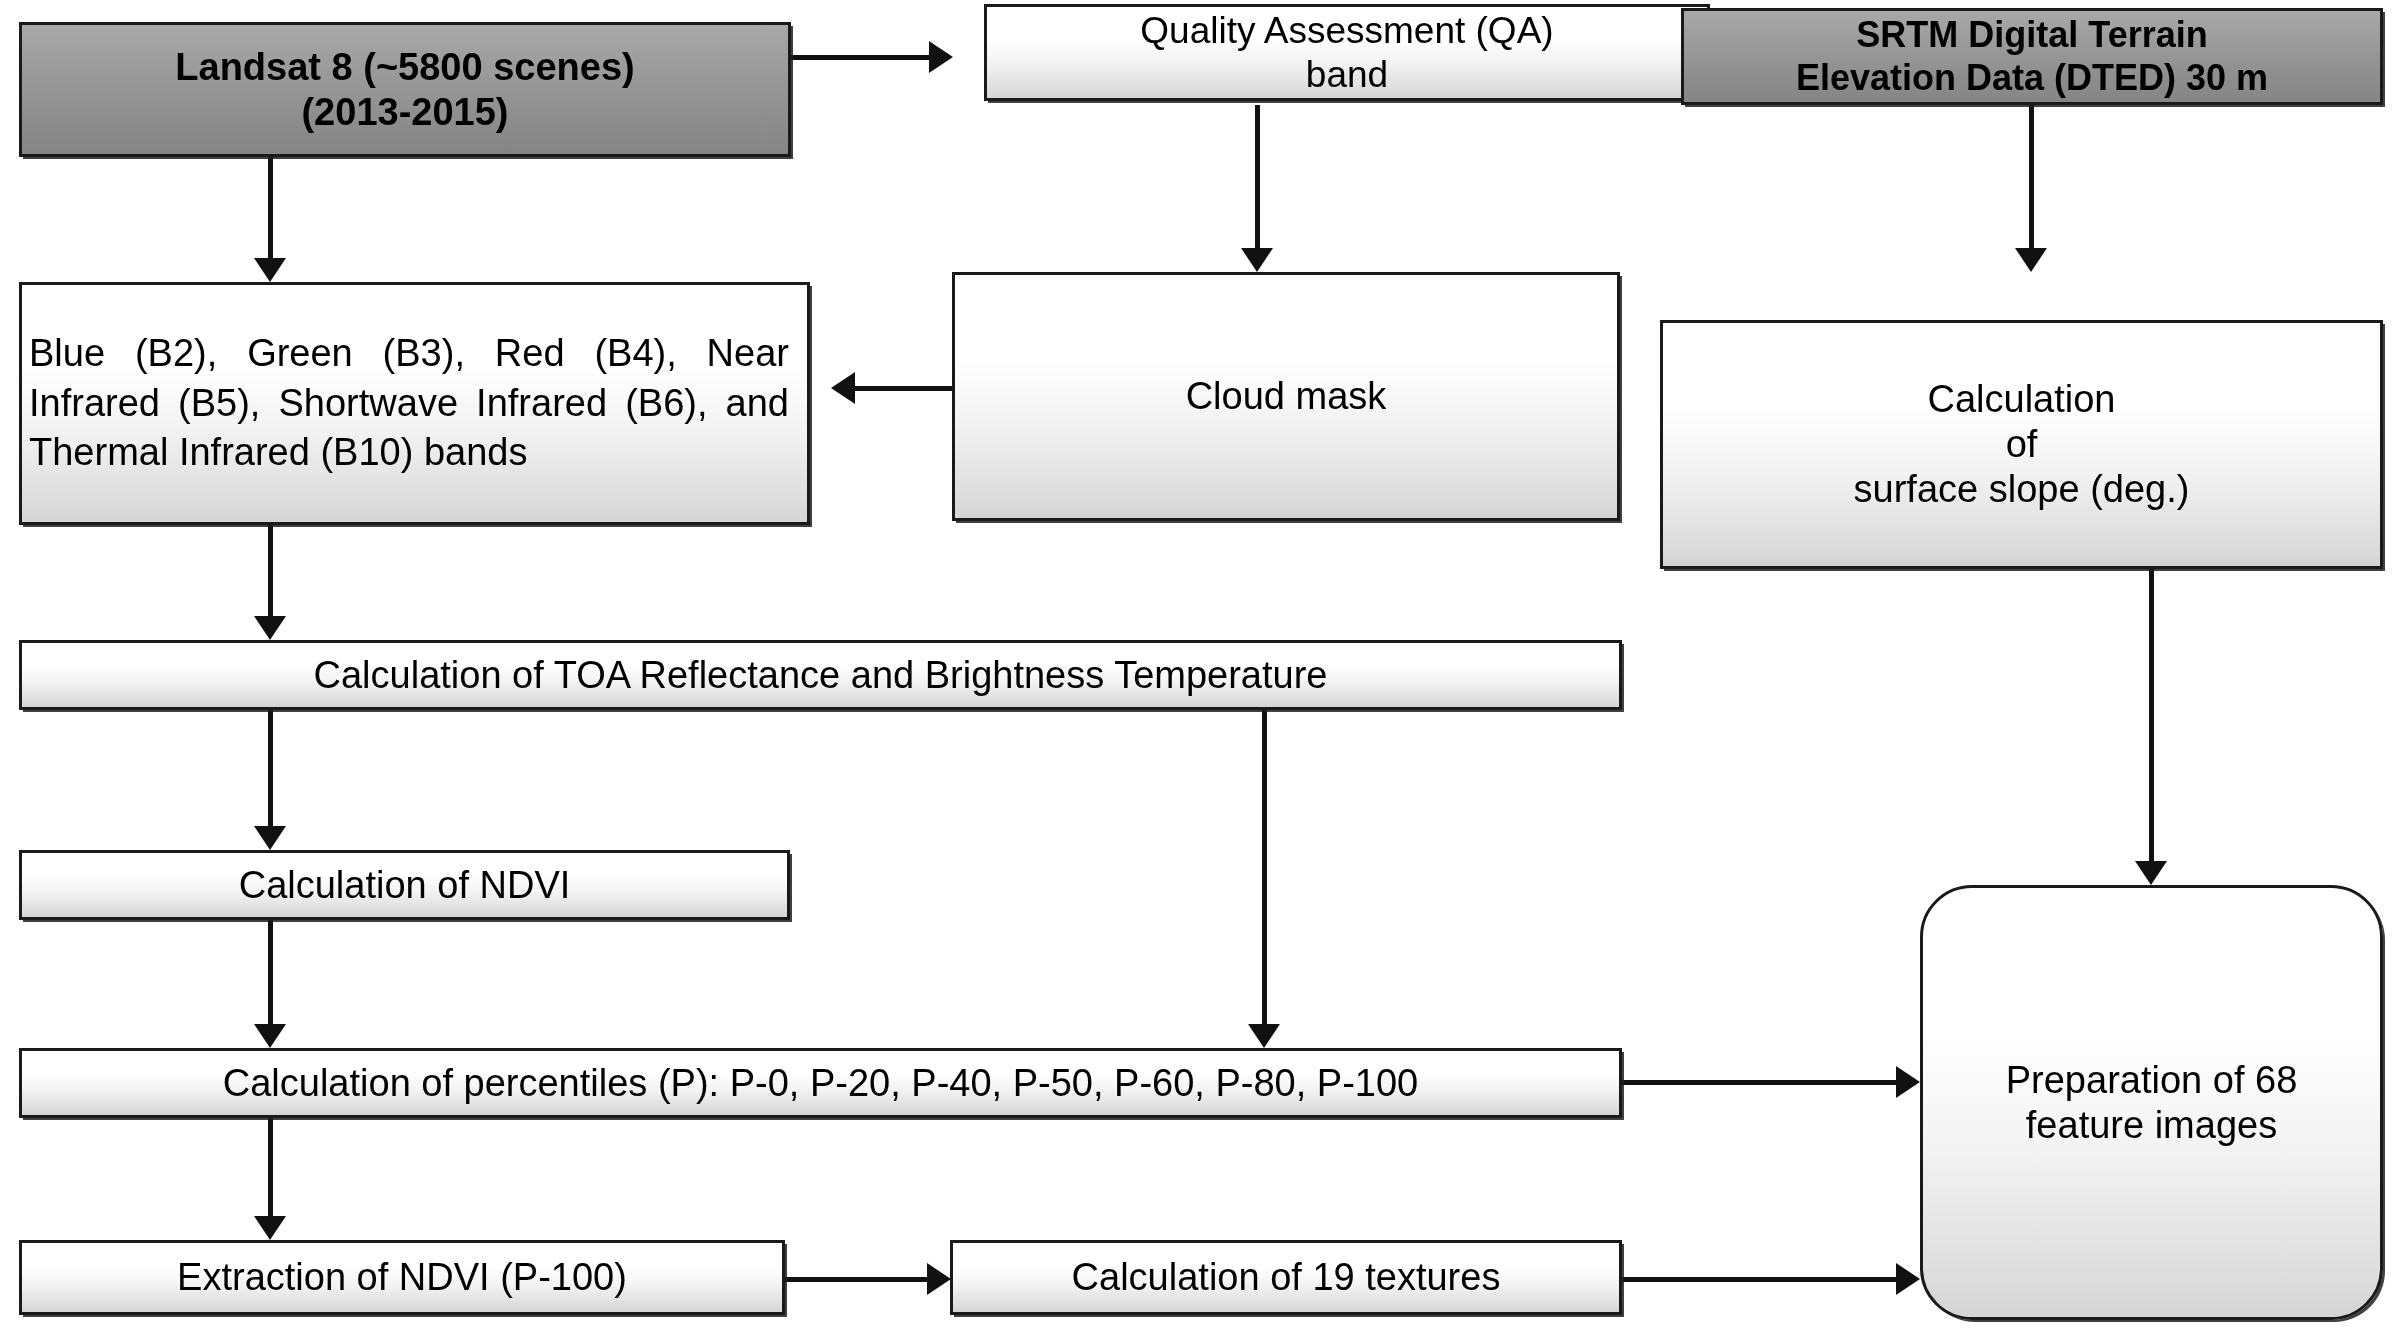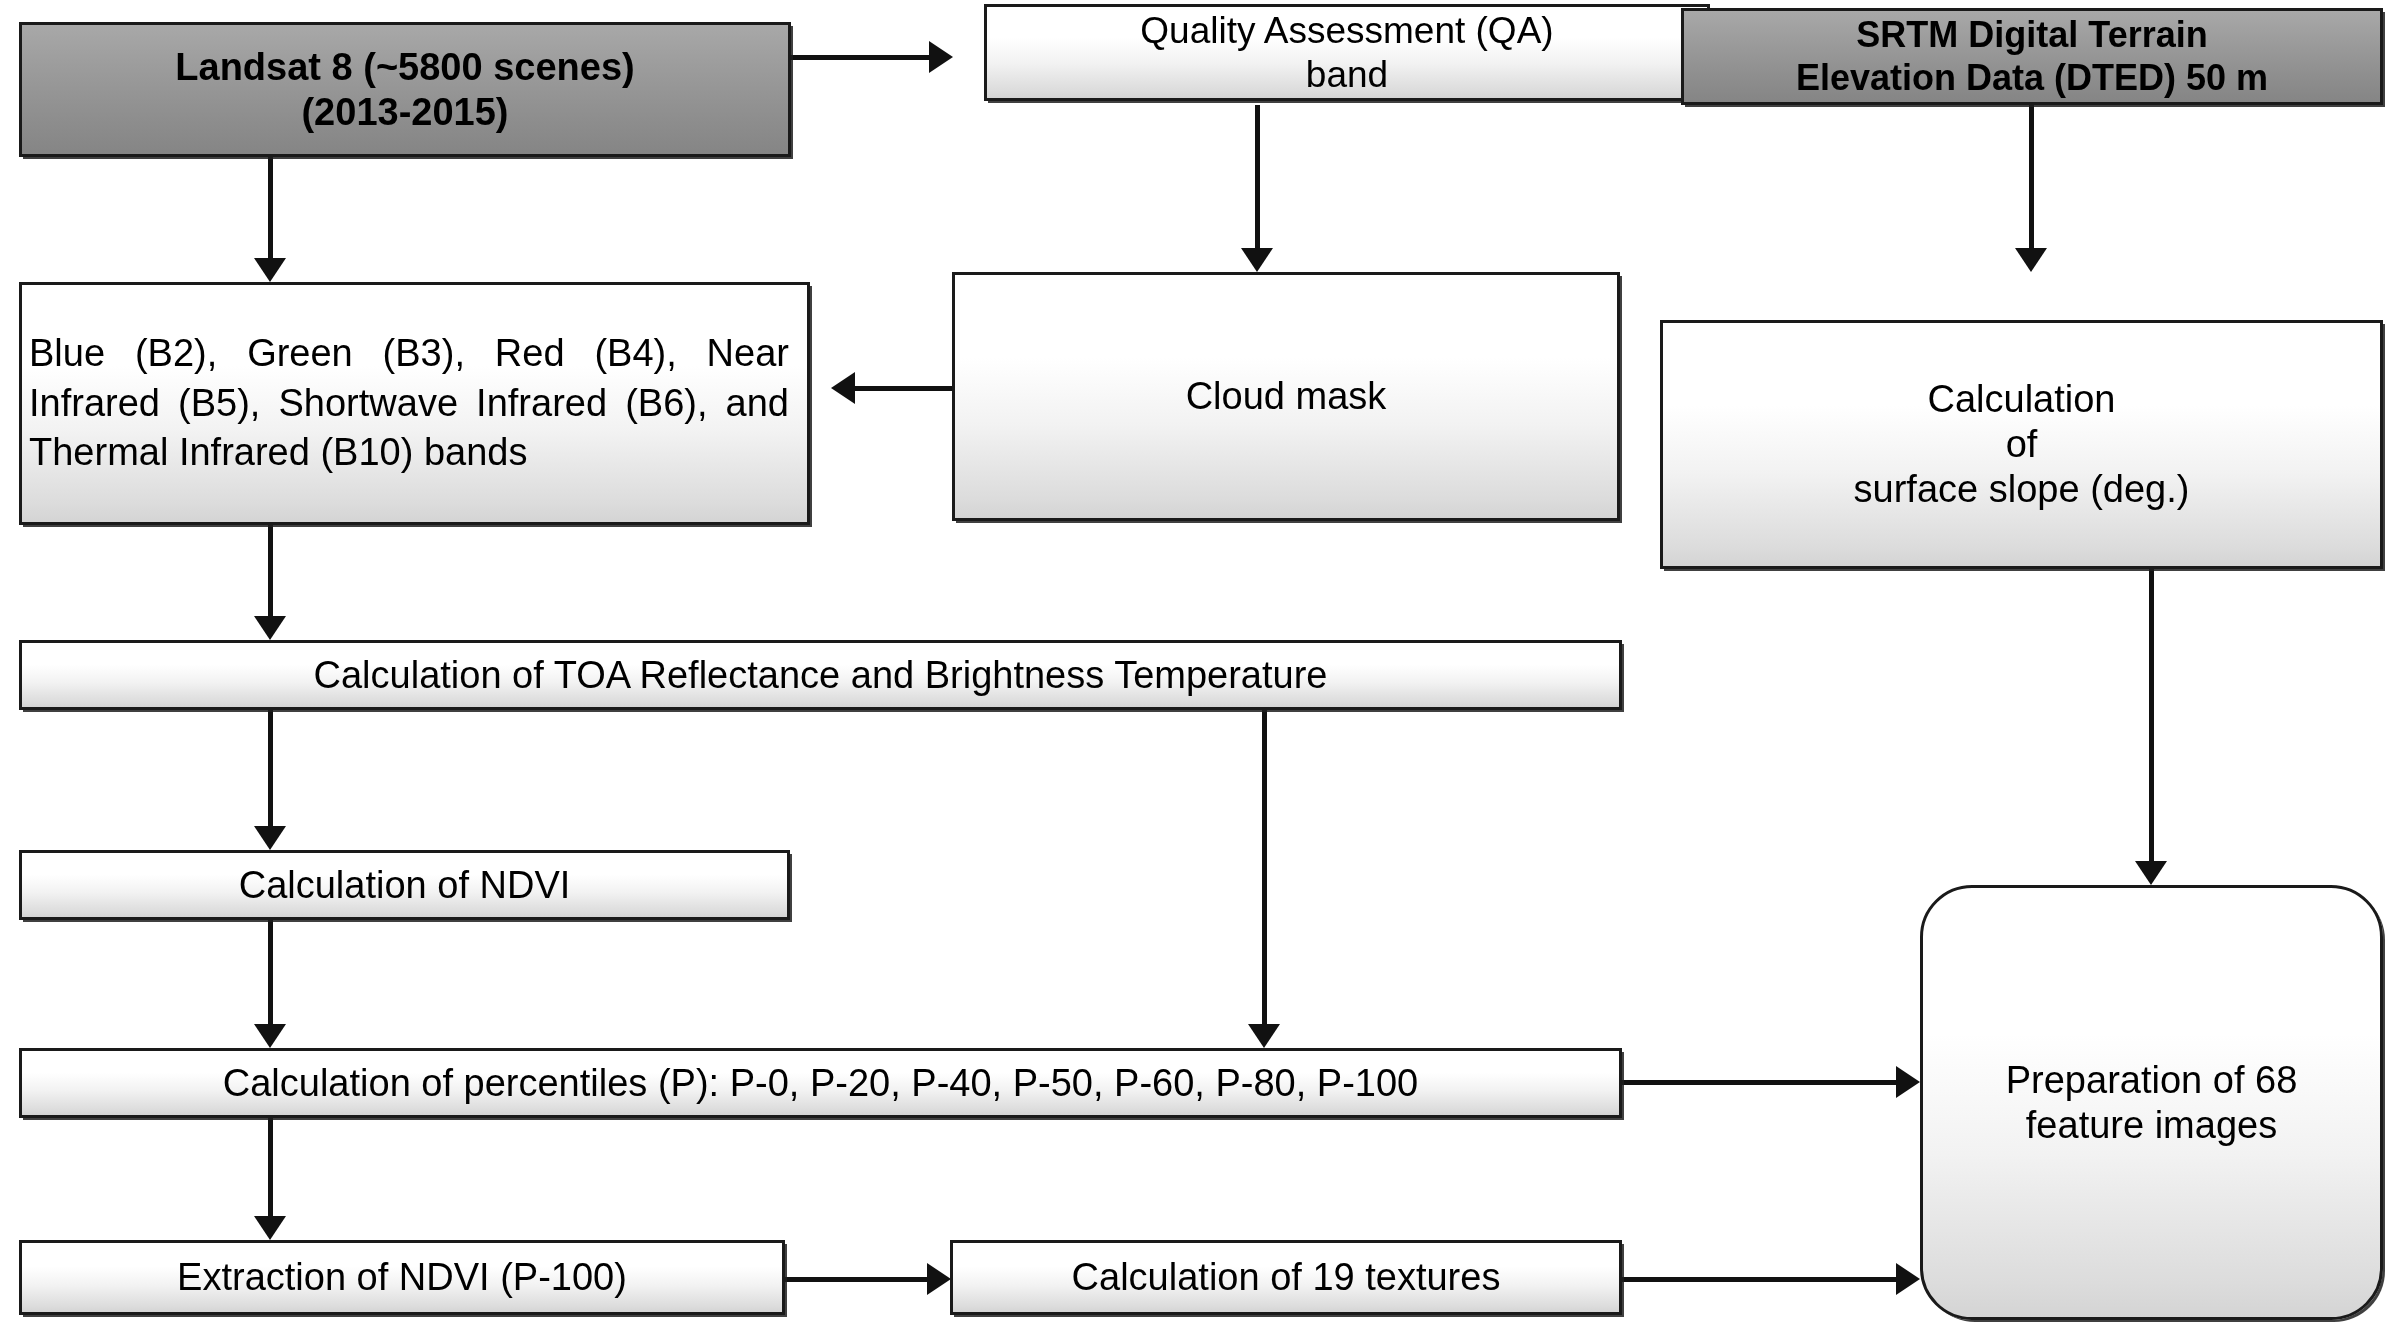--- a/index.html
+++ b/index.html
@@ -134,21 +134,21 @@
   <div class="node light" style="left:952px; top:4px; width:726px; height:97px; font-size:37px;margin-left:32px;">
     <span class="txt">
       <span>Quality Assessment (QA)</span><br>
       <span>band</span>
     </span>
   </div>
 
   <div class="node dark" style="left:1681px; top:8px; width:702px; height:97px; font-size:36px;">
     <span class="txt">
       <span>SRTM Digital Terrain</span><br>
-      <span>Elevation Data (DTED) 50 m</span>
+      <span>Elevation Data (DTED) 30 m</span>
     </span>
   </div>
 
   <div class="node light justify leftpad" style="left:19px; top:282px; width:791px; height:243px; font-size:38px;padding-left:7px;">
     <span class="txt" style="line-height:1.30;">Blue (B2), Green (B3), Red (B4), Near Infrared (B5), Shortwave Infrared (B6), and Thermal Infrared (B10) bands</span>
   </div>
 
   <div class="node light" style="left:952px; top:272px; width:668px; height:249px; font-size:38px;">
     <span class="txt">Cloud mask</span>
   </div>

